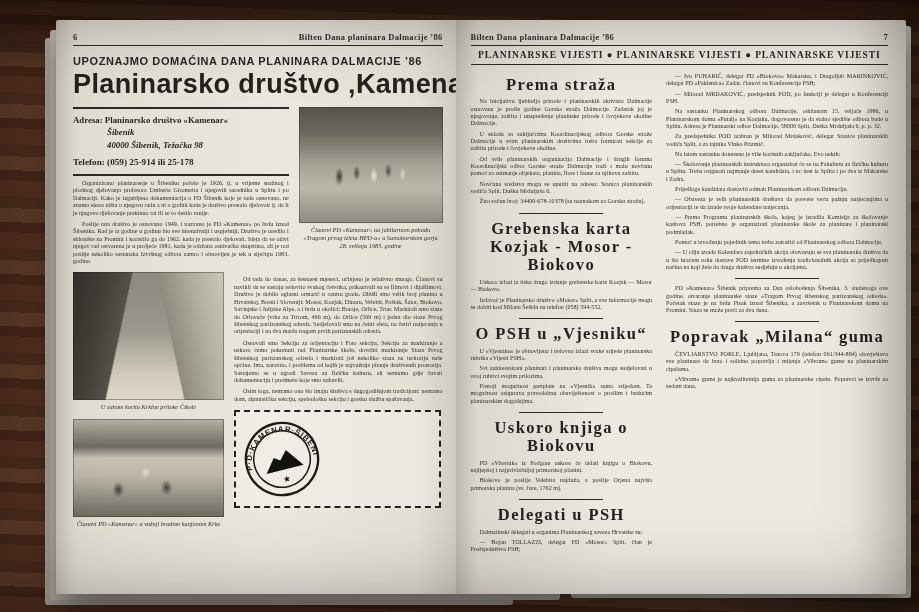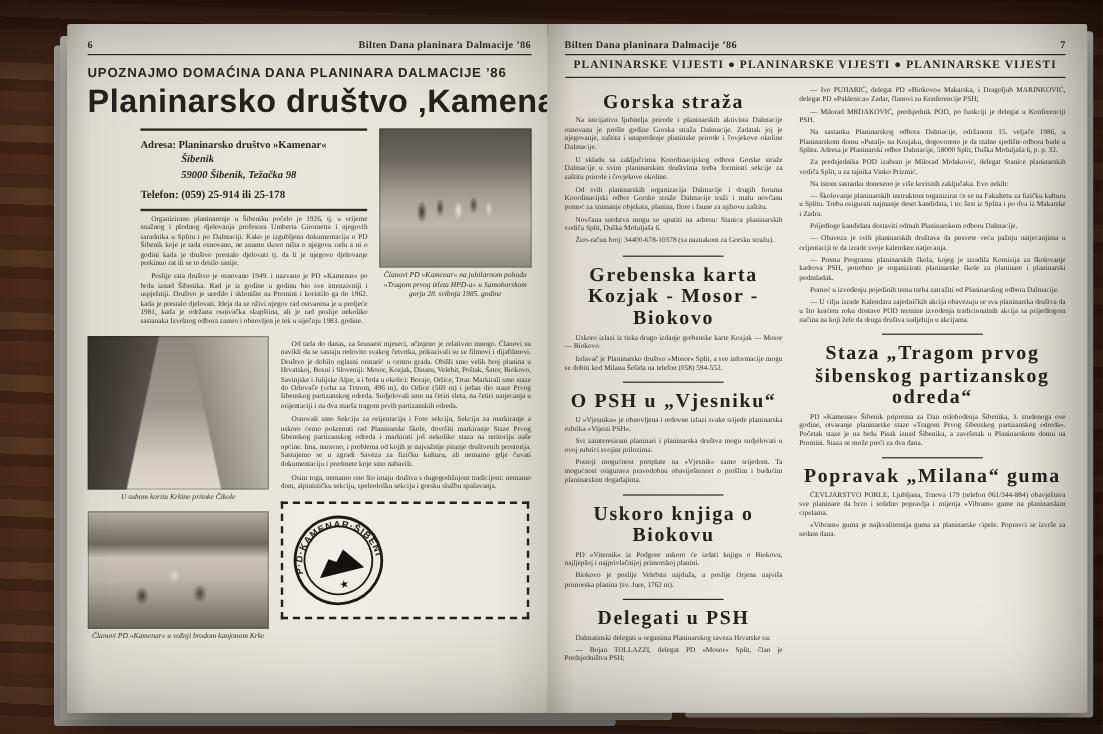--- a/index.html
+++ b/index.html
@@ -25,21 +25,21 @@
   .page-right{width:53%;padding:12px 18px 10px 15px;border-radius:0 2px 2px 0;
     background:linear-gradient(90deg,#bcb8ad 0,#ddd9d0 5%,#ece9e0 35%,#ece9e0 88%,#ddd9cf 100%);}
   .ph{display:flex;justify-content:space-between;align-items:flex-end;
     font-weight:bold;font-size:8.5px;letter-spacing:.3px;
     border-bottom:1.5px solid #2c2a26;padding-bottom:3px;}
   .kicker{font-family:"Liberation Sans",sans-serif;font-weight:bold;font-size:11px;
     letter-spacing:.6px;margin:9px 0 1px;color:#2a2824;}
   .lp-title{font-family:"Liberation Sans",sans-serif;font-weight:bold;font-size:27px;
     letter-spacing:.4px;margin:2px 0 7px;color:#24221e;white-space:nowrap;}
   .lp-row1{display:flex;gap:10px;}
-  .lp-r1-left{width:60%;margin-left:44px;}
+  .lp-r1-left{width:60%;}
   .lp-r1-right{width:40%;}
   .address{border-top:2px solid #2c2a26;border-bottom:2px solid #2c2a26;
     padding:5px 0 5px;font-weight:bold;font-size:8.8px;line-height:1.4;color:#2a2824;}
   .addr-ind{padding-left:34px;font-style:italic;}
   .addr-phone{margin-top:5px;font-size:9.2px;}
   .body{font-size:6.1px;line-height:1.22;text-align:justify;margin:4px 0;}
   .ind{text-indent:9px;}
   .cap{font-style:italic;font-size:6.3px;text-align:center;margin:3px 3px 0;line-height:1.3;}
   figure{margin:0;}
   .photo{box-shadow:inset 0 0 0 1px rgba(40,38,33,.4);background-color:#9a958b;}
@@ -93,21 +93,21 @@
           <span>Bilten Dana planinara Dalmacije ’86</span>
         </header>
         <div class="kicker">UPOZNAJMO DOMAĆINA DANA PLANINARA DALMACIJE ’86</div>
         <h1 class="lp-title">Planinarsko društvo ‚Kamenar’</h1>
 
         <div class="lp-row1">
           <div class="lp-r1-left">
             <div class="address">
               <div>Adresa: Planinarsko društvo »Kamenar«</div>
               <div class="addr-ind">Šibenik</div>
-              <div class="addr-ind">59000 Šibenik, Težačka 98</div>
+              <div class="addr-ind">40000 Šibenik, Težačka 98</div>
               <div class="addr-phone">Telefon: (059) 25-914 ili 25-178</div>
             </div>
             <p class="body ind">Organizirano planinarenje u Šibeniku počelo je 1926, tj. u vrijeme snažnog i plodnog djelovanja profesora Umberta Girometta i njegovih saradnika u Splitu i po Dalmaciji. Kako je izgubljena dokumentacija o PD Šibenik koje je tada osnovano, ne znamo skoro ništa o njegovu radu a ni o godini kada je društvo prestalo djelovati tj. da li je njegovo djelovanje prekinuo rat ili se to desilo ranije.</p>
             <p class="body ind">Poslije rata društvo je osnovano 1949. i nazvano je PD »Kamenar« po brdu iznad Šibenika. Rad je iz godine u godinu bio sve intenzivniji i uspješniji. Društvo je uredilo i sklonište na Promini i koristilo ga do 1962. kada je prestalo djelovati. Ideja da se oživi njegov rad ostvarena je u proljeće 1981, kada je održana osnivačka skupština, ali je rad poslije nekoliko sastanaka Izvršnog odbora zamro i obnovljen je tek u siječnju 1983. godine.</p>
           </div>
           <figure class="lp-r1-right">
             <div class="photo photo-hikers"></div>
             <figcaption class="cap">Članovi PD »Kamenar« na jubilarnom pohodu »Tragom prvog izleta HPD-a« u Samoborskom gorju 28. svibnja 1985. godine</figcaption>
           </figure>
         </div>
@@ -150,21 +150,21 @@
       <section class="page page-right">
         <header class="ph">
           <span>Bilten Dana planinara Dalmacije ’86</span>
           <span>7</span>
         </header>
         <div class="vbar">PLANINARSKE VIJESTI ● PLANINARSKE VIJESTI ● PLANINARSKE VIJESTI</div>
 
         <div class="rp-cols">
           <div class="rcol1">
             <article>
-              <h2 class="art">Gorska straža</h2>
+              <h2 class="art">Prema straža</h2>
               <p class="rbody">Na inicijativu ljubitelja prirode i planinarskih aktivista Dalmacije osnovana je prošle godine Gorska straža Dalmacije. Zadatak joj je njegovanje, zaštita i unapređenje planinske prirode i čovjekove okoline Dalmacije.</p>
               <p class="rbody">U skladu sa zaključcima Koordinacijskog odbora Gorske straže Dalmacije u svim planinarskim društvima treba formirati sekcije za zaštitu prirode i čovjekove okoline.</p>
               <p class="rbody">Od svih planinarskih organizacija Dalmacije i drugih foruma Koordinacijski odbor Gorske straže Dalmacije traži i malu novčanu pomoć za snimanje objekata, planina, flore i faune za njihovu zaštitu.</p>
               <p class="rbody">Novčana sredstva mogu se uputiti na adresu: Stanica planinarskih vodiča Split, Duška Mrduljaša 6.</p>
               <p class="rbody">Žiro-račun broj: 34400-678-10378 (sa naznakom za Gorsku stražu).</p>
             </article>
             <div class="divider"></div>
             <article>
               <h2 class="art">Grebenska karta Kozjak - Mosor - Biokovo</h2>
               <p class="rbody">Uskoro izlazi iz tiska drugo izdanje grebenske karte Kozjak — Mosor — Biokovo.</p>
@@ -200,21 +200,20 @@
               <p class="rbody">Na istom sastanku doneseno je više korisnih zaključaka. Evo nekih:</p>
               <p class="rbody">— Školovanje planinarskih instruktora organizirat će se na Fakultetu za fizičku kulturu u Splitu. Treba osigurati najmanje deset kandidata, i to: šest iz Splita i po dva iz Makarske i Zadra.</p>
               <p class="rbody">Prijedloge kandidata dostaviti odmah Planinarskom odboru Dalmacije.</p>
               <p class="rbody">— Obaveza je svih planinarskih društava da posvete veću pažnju natjecanjima u orijentaciji te da izrade svoje kalendare natjecanja.</p>
               <p class="rbody">— Prema Programu planinarskih škola, kojeg je izradila Komisija za školovanje kadrova PSH, potrebno je organizirati planinarske škole za planinare i planinarski podmladak.</p>
               <p class="rbody">Pomoć u izvođenju pojedinih tema treba zatražiti od Planinarskog odbora Dalmacije.</p>
               <p class="rbody">— U cilju izrade Kalendara zajedničkih akcija obavezuju se sva planinarska društva da u što kraćem roku dostave POD termine izvođenja tradicionalnih akcija sa prijedlogom načina na koji žele da druga društva sudjeluju u akcijama.</p>
             </article>
             <div class="divider"></div>
             <article>
-              <h2 class="art">Staza „Tragom prvog šibenskog partizanskog odreda“</h2>
               <p class="rbody">PD »Kamenar« Šibenik priprema za Dan oslobođenja Šibenika, 3. studenoga ove godine, otvaranje planinarske staze »Tragom Prvog šibenskog partizanskog odreda«. Početak staze je na brdu Pisak iznad Šibenika, a završetak u Planinarskom domu na Promini. Staza se može preći za dva dana.</p>
             </article>
             <div class="divider"></div>
             <article>
               <h2 class="art">Popravak „Milana“ guma</h2>
               <p class="rbody">ČEVLJARSTVO PORLE, Ljubljana, Trnova 179 (telefon 061/344-884) obavještava sve planinare da brzo i solidno popravlja i mijenja »Vibram« gume na planinarskim cipelama.</p>
               <p class="rbody">»Vibram« guma je najkvalitetnija guma za planinarske cipele. Popravci se izvrše za sedam dana.</p>
             </article>
           </div>
         </div>

